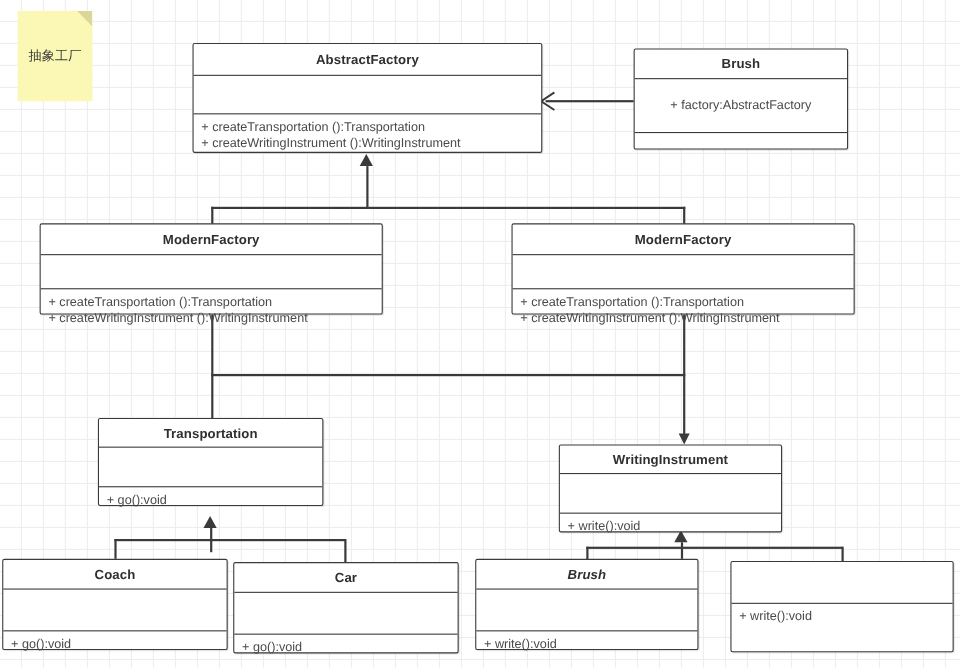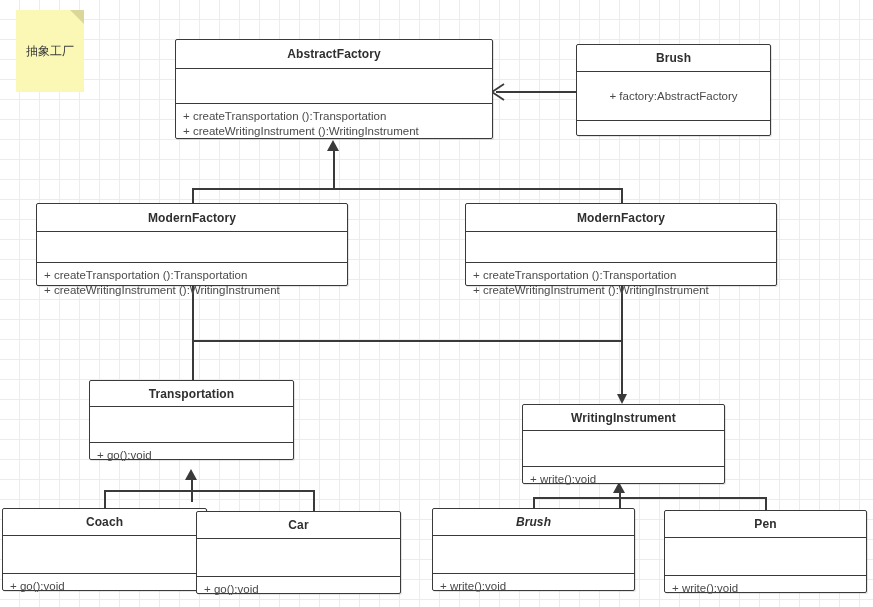--- a/index.html
+++ b/index.html
@@ -204,53 +204,52 @@
   </div>
 
   <div class="uml" style="left:89px; top:380px; width:205px; height:80px;">
     <div class="title" style="height:25px;">Transportation</div>
     <div class="attrs" style="height:27px;"></div>
     <div class="ops">
       <div class="row">+ go():void</div>
     </div>
   </div>
 
-  <div class="uml" style="left:522px; top:404px; width:203px; height:80px;">
+  <div class="uml" style="left:508px; top:404px; width:203px; height:80px;">
     <div class="title" style="height:25px;">WritingInstrument</div>
     <div class="attrs" style="height:27px;"></div>
     <div class="ops">
       <div class="row">+ write():void</div>
     </div>
   </div>
 
   <div class="uml" style="left:2px; top:508px; width:205px; height:83px;">
     <div class="title" style="height:26px;">Coach</div>
     <div class="attrs" style="height:29px;"></div>
     <div class="ops">
       <div class="row">+ go():void</div>
     </div>
   </div>
 
-  <div class="uml" style="left:196px; top:511px; width:205px; height:83px;">
+  <div class="uml" style="left:212px; top:511px; width:205px; height:83px;">
     <div class="title" style="height:26px;">Car</div>
     <div class="attrs" style="height:29px;"></div>
     <div class="ops">
       <div class="row">+ go():void</div>
     </div>
   </div>
 
   <div class="uml" style="left:432px; top:508px; width:203px; height:83px;">
     <div class="title" style="height:26px;font-style:italic;">Brush</div>
     <div class="attrs" style="height:29px;"></div>
     <div class="ops">
       <div class="row">+ write():void</div>
     </div>
   </div>
 
   <div class="uml" style="left:664px; top:510px; width:203px; height:83px;">
-    <div class="title" style="height:26px;">Pen</div>
     <div class="attrs" style="height:29px;"></div>
     <div class="ops">
       <div class="row">+ write():void</div>
     </div>
   </div>
 
 </div>
 
 </body></html>

